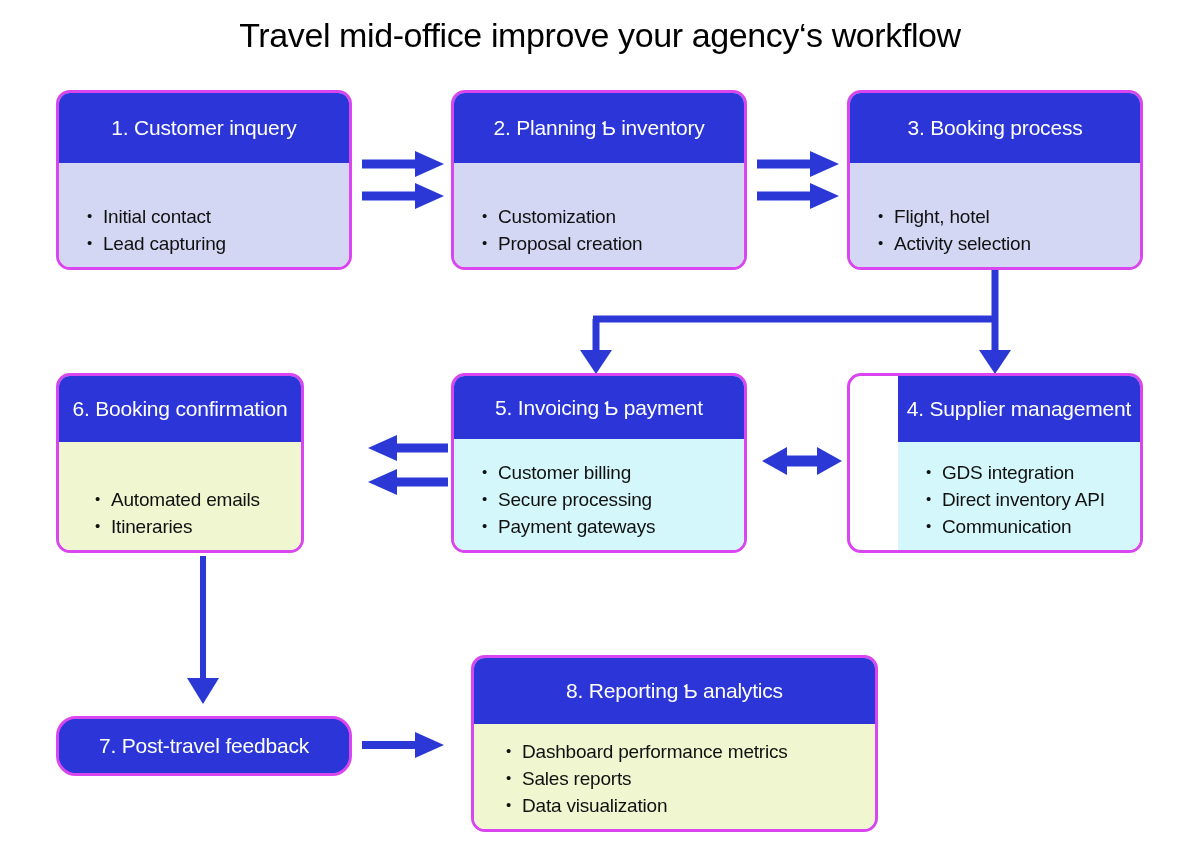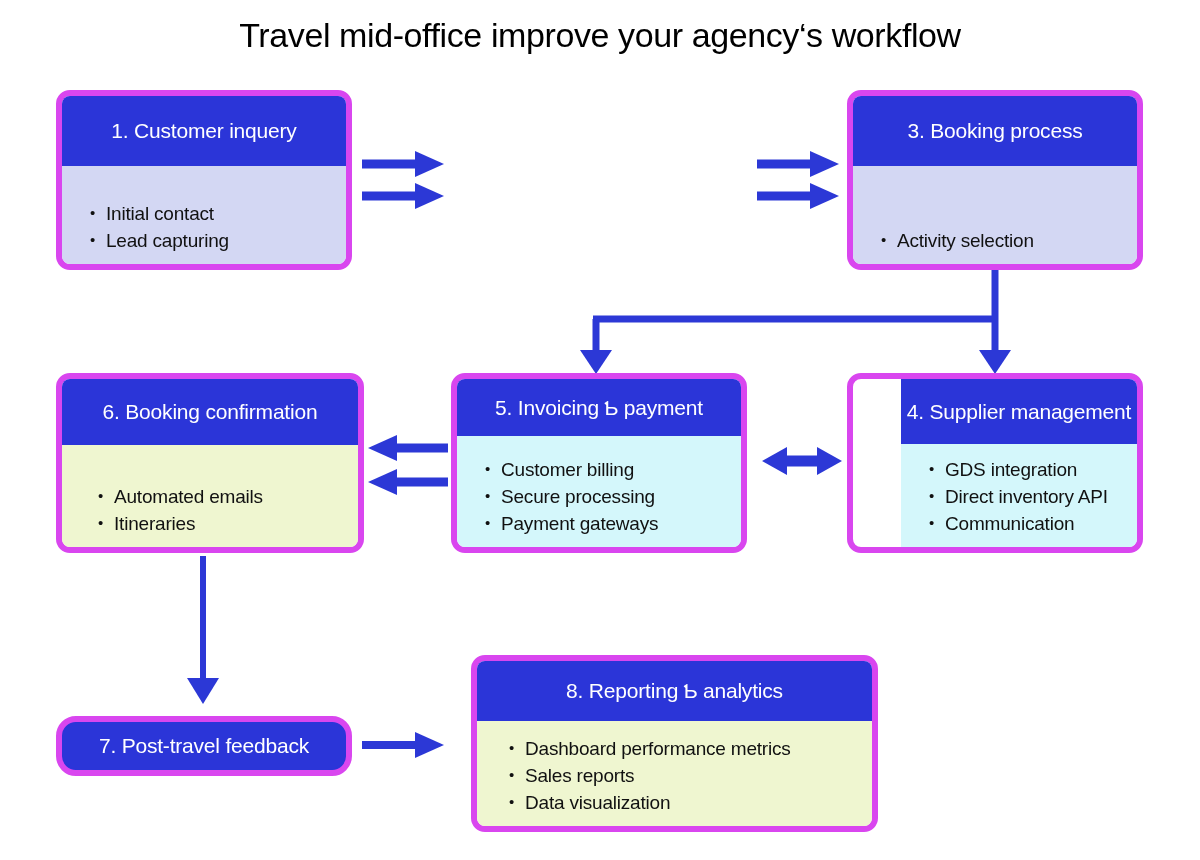--- a/index.html
+++ b/index.html
@@ -30,21 +30,21 @@
     font-weight: 400;
     letter-spacing: -0.4px;
     color: #000000;
     white-space: nowrap;
   }
 
   
   .node {
     position: absolute;
     box-sizing: border-box;
-    border: 6px solid #d946ef;
+    border: 3px solid #d946ef;
     border-radius: 14px;
     overflow: hidden;
     display: flex;
     flex-direction: column;
   }
   .node-header {
     background: #2b35d8;
     color: #ffffff;
     font-size: 21px;
     font-weight: 500;
@@ -180,25 +180,35 @@
   <div class="node" style="left:56px; top:90px; width:296px; height:180px;">
     <div class="node-header" style="height:70px;">1. Customer inquery</div>
     <div class="node-body fill-lav">
       <ul>
         <li>Initial contact</li>
         <li>Lead capturing</li>
       </ul>
     </div>
   </div>
 
+  <div class="node" style="left:451px; top:90px; width:296px; height:180px;">
+    <div class="node-header" style="height:70px;">2. Planning Ƅ inventory</div>
+    <div class="node-body fill-lav">
+      <ul>
+        <li>Customization</li>
+        <li>Proposal creation</li>
+      </ul>
+    </div>
+  </div>
 
   <div class="node" style="left:847px; top:90px; width:296px; height:180px;">
     <div class="node-header" style="height:70px;">3. Booking process</div>
     <div class="node-body fill-lav">
       <ul>
+        <li>Flight, hotel</li>
         <li>Activity selection</li>
       </ul>
     </div>
   </div>
 
   <div class="node" style="left:847px; top:373px; width:296px; height:180px;padding-left:48px;">
     <div class="node-header" style="height:66px;">4. Supplier management</div>
     <div class="node-body fill-cyan" style="padding-top:12px;">
       <ul>
         <li>GDS integration</li>
@@ -212,21 +222,21 @@
     <div class="node-header" style="height:66px;">5. Invoicing Ƅ payment</div>
     <div class="node-body fill-cyan" style="padding-top:20px;">
       <ul>
         <li>Customer billing</li>
         <li>Secure processing</li>
         <li>Payment gateways</li>
       </ul>
     </div>
   </div>
 
-  <div class="node" style="left:56px; top:373px; width:308px; height:180px;">
+  <div class="node" style="left:56px; top:373px; width:248px; height:180px;">
     <div class="node-header" style="height:66px;">6. Booking confirmation</div>
     <div class="node-body fill-lime">
       <ul>
         <li>Automated emails</li>
         <li>Itineraries</li>
       </ul>
     </div>
   </div>
 
   <div class="node solid" style="left:56px; top:716px; width:296px; height:60px;">

